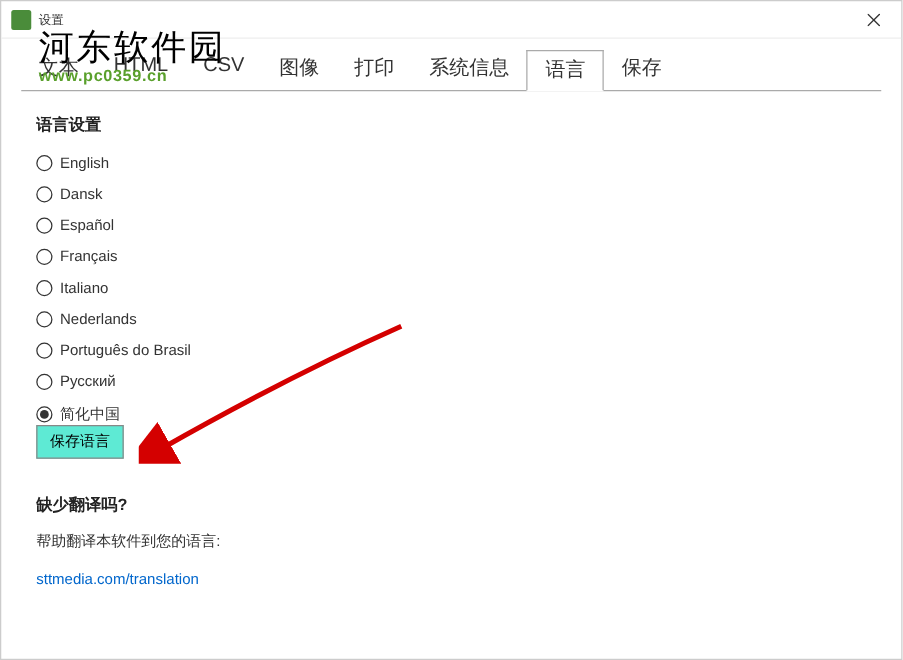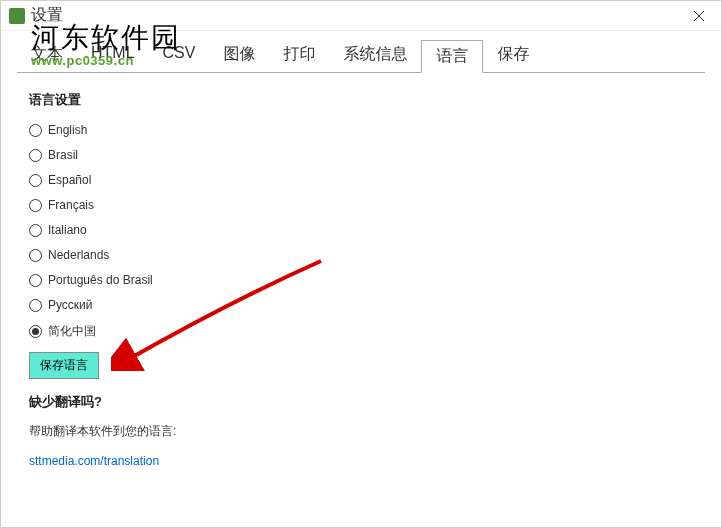--- a/index.html
+++ b/index.html
@@ -1,36 +1,36 @@
 <!DOCTYPE html>
 <html><head>
 <meta charset="utf-8">
 <style>
 * { box-sizing: border-box; margin: 0; padding: 0; }
 body { font-family: "Microsoft YaHei", "Segoe UI", sans-serif; font-size: 12px; background: #fff; }
 .window { width: 722px; height: 528px; border: 1px solid #ccc; background: #fff; position: relative; }
 .titlebar { height: 30px; display: flex; align-items: center; padding: 0 8px; border-bottom: 1px solid #eee; position: relative; }
 .titlebar-icon { width: 16px; height: 16px; background: #4a8c3a; display: inline-block; margin-right: 6px; border-radius: 2px; }
-.titlebar-title { font-size: 16px; color: #333; }
+.titlebar-title { font-size: 10px; color: #333; }
 .close-btn { position: absolute; right: 0; top: 0; width: 45px; height: 30px; display: flex; align-items: center; justify-content: center; font-size: 16px; cursor: pointer; color: #333; }
 .watermark { position: absolute; top: 18px; left: 30px; z-index: 10; pointer-events: none; }
 .watermark-main { font-size: 28px; font-weight: normal; color: #000000; font-family: "SimHei", sans-serif; letter-spacing: 2px; }
 .watermark-url { font-size: 13px; color: #5aa02c; font-weight: bold; margin-top: -4px; letter-spacing: 0.5px; }
 .tabs { display: flex; margin: 8px 16px 0 16px; font-size: 16px; position: relative; z-index: 2; }
 .tab { padding: 5px 14px; cursor: pointer; background: #fff; color: #333; }
 .tab.active { border: 1px solid #aaa; border-bottom: 1px solid #fff; position: relative; top: 1px; background: #fff; }
 .tab-border { border-top: 1px solid #aaa; margin: 0 16px 0 16px; }
 .content { padding: 18px 28px; }
 .section-title { font-size: 13px; font-weight: bold; color: #222; margin-bottom: 14px; font-family: Liberation Serif, serif; }
-.radio-list { display: flex; flex-direction: column; gap: 11px; margin-bottom: 12px; }
+.radio-list { display: flex; flex-direction: column; gap: 11px; margin-bottom: 0; }
 .radio-item { display: flex; align-items: center; cursor: pointer; font-size: 12px; color: #333; }
 .radio-circle { width: 13px; height: 13px; border: 1px solid #333; border-radius: 50%; margin-right: 6px; display: inline-flex; align-items: center; justify-content: center; background: #fff; }
 .radio-circle.checked::after { content: ""; width: 7px; height: 7px; background: #333; border-radius: 50%; display: block; }
 .save-btn { padding: 4px 10px; font-size: 12px; border: 1px solid #888; background: #5eead4; cursor: pointer; }
-.missing-section { margin-top: 14px; }
+.missing-section { margin-top: 28px; }
 .missing-title { font-size: 13px; font-weight: bold; color: #222; margin-bottom: 12px; }
 .missing-text { font-size: 12px; color: #333; margin-bottom: 14px; }
 .link { color: #0066cc; font-size: 12px; text-decoration: none; cursor: pointer; }
 .arrow-overlay { position: absolute; top: 250px; left: 110px; width: 220px; height: 120px; pointer-events: none; z-index: 5; }
 </style>
 </head>
 <body>
 
 <div class="window">
 
@@ -65,21 +65,21 @@
   <div class="content">
     <div class="section-title">语言设置</div>
 
     <div class="radio-list" id="radio-container">
         <label class="radio-item">
           <span class="radio-circle"></span>
           <span>English</span>
         </label>
         <label class="radio-item">
           <span class="radio-circle"></span>
-          <span>Brasil</span>
+          <span>Dansk</span>
         </label>
         <label class="radio-item">
           <span class="radio-circle"></span>
           <span>Español</span>
         </label>
         <label class="radio-item">
           <span class="radio-circle"></span>
           <span>Français</span>
         </label>
         <label class="radio-item">

